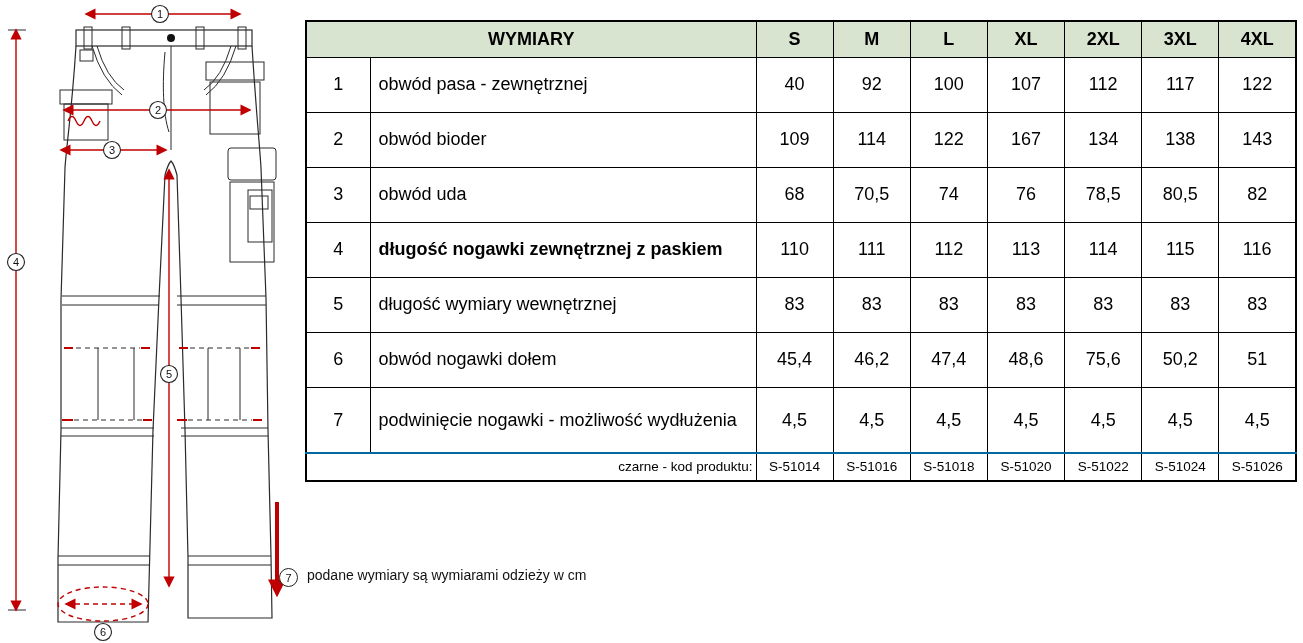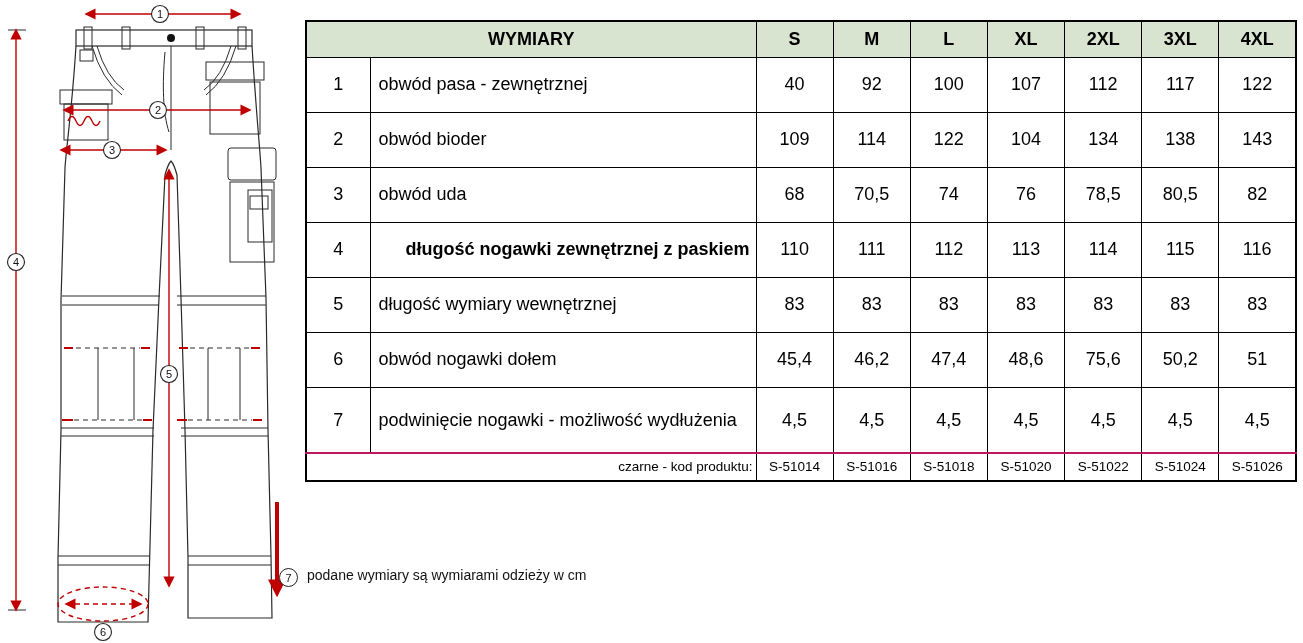--- a/index.html
+++ b/index.html
@@ -17,23 +17,23 @@
 
   
   table.size-table { position:absolute; left:305px; top:20px; width:992px;
     border-collapse:collapse; table-layout:fixed; border:2px solid #000; }
   .size-table th, .size-table td { border:1px solid #000; text-align:center;
     vertical-align:middle; font-size:18px; padding:2px 4px; line-height:1.25; }
   .size-table th.c-head { background:var(--header-bg,#d8e4cf); font-weight:bold; height:36px; }
   tr.body-row { height:55px; }
   tr.body-row.tall { height:66px; }
   td.c-label { text-align:left; padding-left:8px; padding-right:6px; }
-  td.c-label.bold { font-weight:bold;text-align:right; }
+  td.c-label.bold { font-weight:bold; }
   tr.code-row td { height:28px; font-size:13.5px; padding:1px 3px; }
-  tr.code-row.code-top td { border-top:2px solid #be185d; }
+  tr.code-row.code-top td { border-top:2px solid #0369a1; }
   td.c-codelabel { text-align:right; font-size:15px; padding-right:8px; }
 
   
   .notes { position:absolute; left:279px; top:567px; display:flex; gap:9px; }
   .marker-7 { width:19px; height:19px; border:1.3px solid #222; border-radius:50%;
     display:flex; align-items:center; justify-content:center;
     font-size:11px; color:#111; flex:0 0 auto; margin-top:1px; background:#fff; }
   .note-lines > div { font-size:14px; color:#111; margin-bottom:13px; white-space:nowrap; }
 </style>
 </head>
@@ -183,21 +183,21 @@
           <td class="c-val">112</td>
           <td class="c-val">117</td>
           <td class="c-val">122</td>
         </tr>
         <tr class="body-row">
           <td class="c-num">2</td>
           <td class="c-label">obwód bioder</td>
           <td class="c-val">109</td>
           <td class="c-val">114</td>
           <td class="c-val">122</td>
-          <td class="c-val">104</td>
+          <td class="c-val">167</td>
           <td class="c-val">134</td>
           <td class="c-val">138</td>
           <td class="c-val">143</td>
         </tr>
         <tr class="body-row">
           <td class="c-num">3</td>
           <td class="c-label">obwód uda</td>
           <td class="c-val">68</td>
           <td class="c-val">70,5</td>
           <td class="c-val">74</td>

